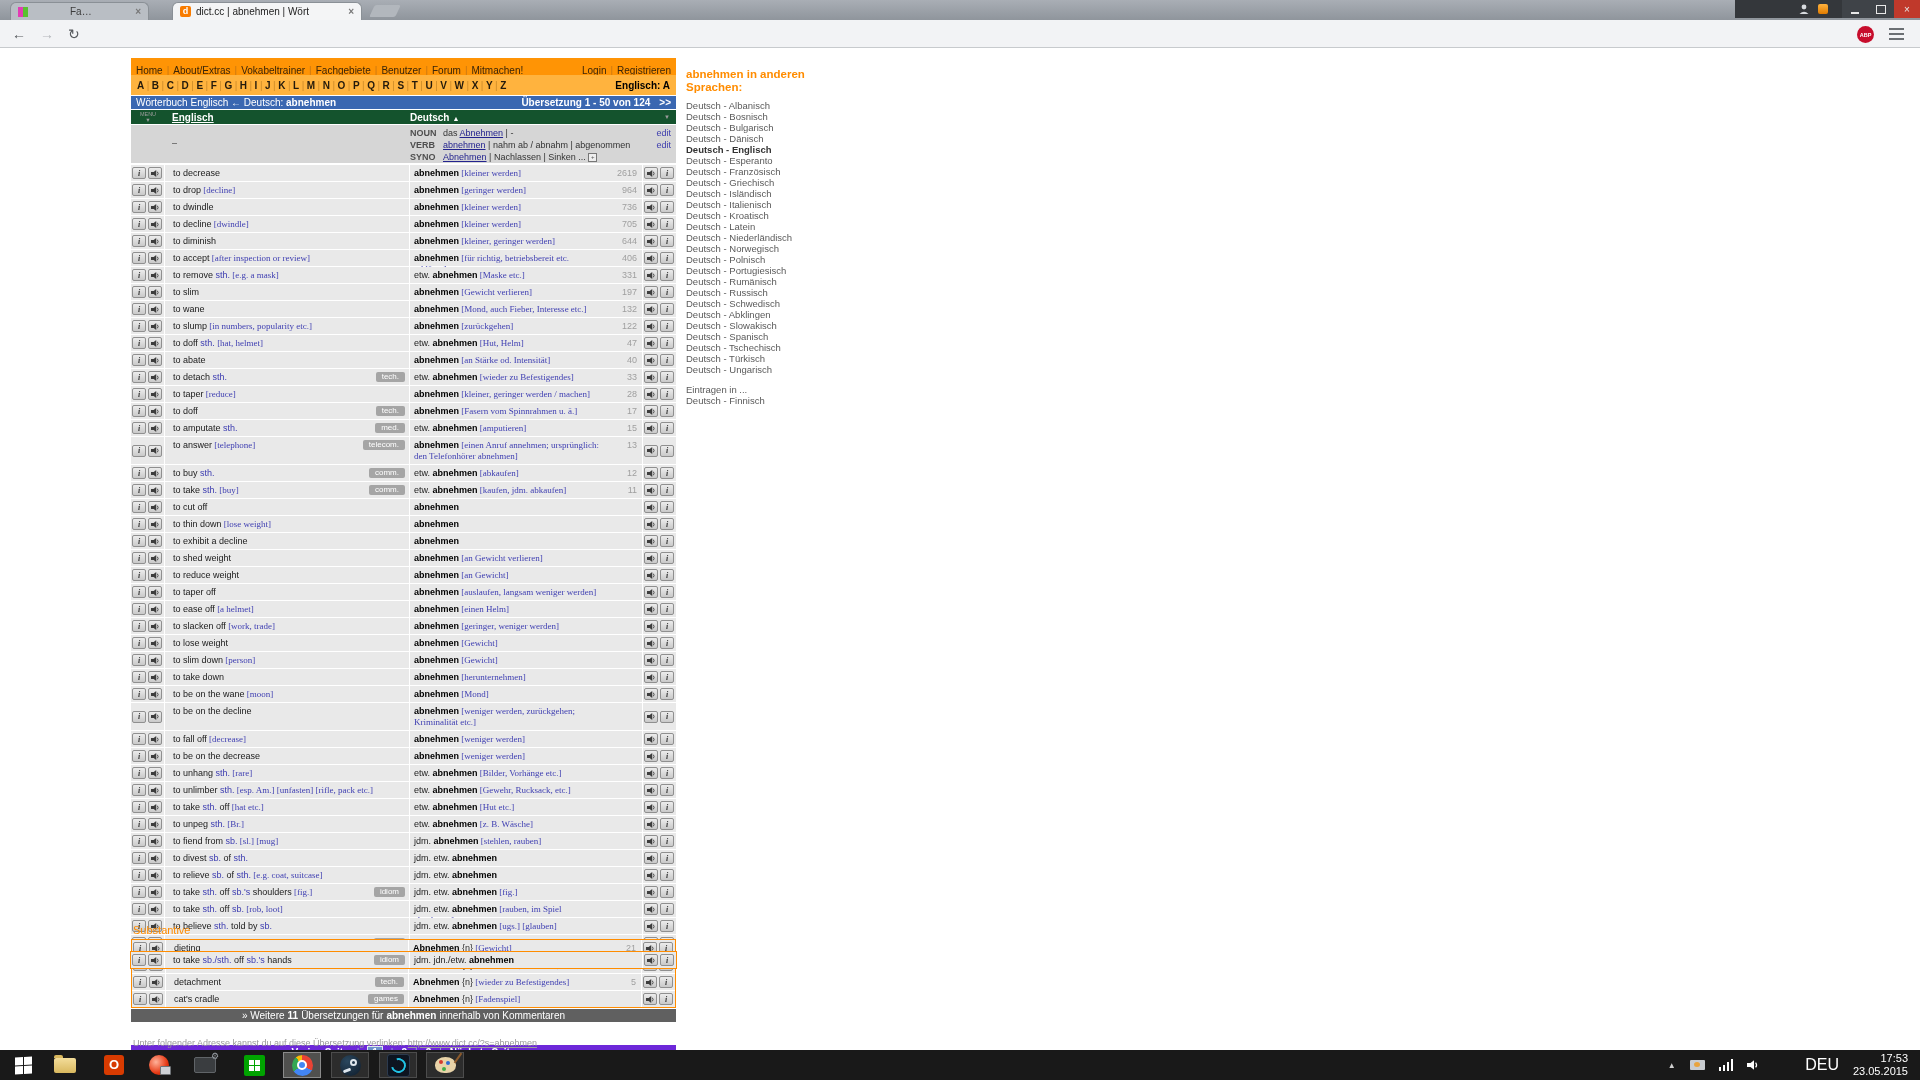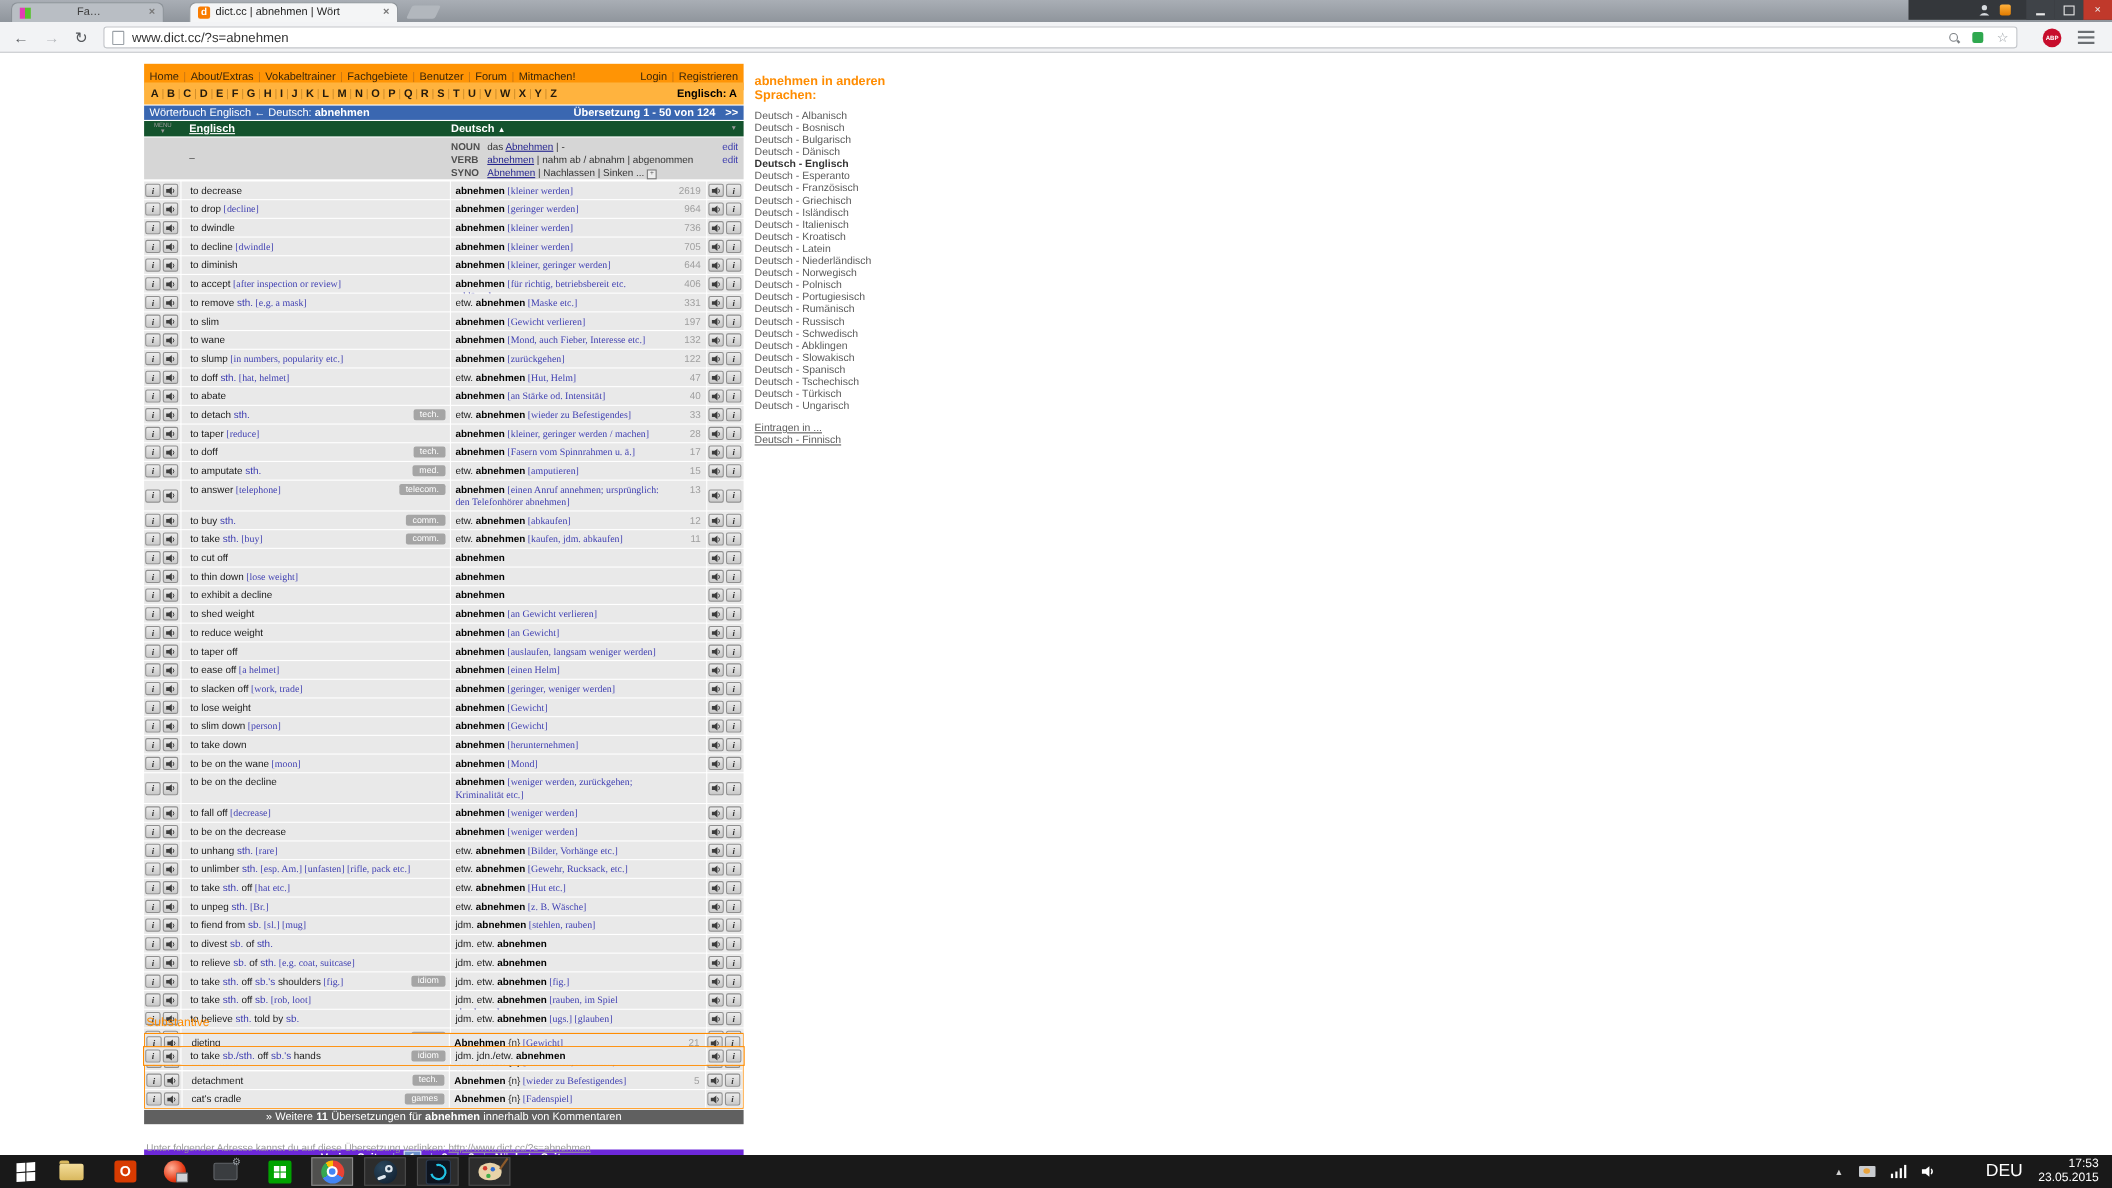--- a/index.html
+++ b/index.html
@@ -92,21 +92,21 @@
   .pg-sep{color:#9ab0d8;font-weight:normal;}
   .pg-cur{background:#6e92cc;border:1px solid #dfe7f4;padding:0 4px;line-height:11px;}
   .footer-note{position:absolute;left:133px;top:1038px;font-size:9px;color:#9a9a9a;}
   .footer-note span{text-decoration:underline;}
 
   
   .sidebar{position:absolute;left:686px;top:68px;width:190px;}
   .sb-title{color:#ff8c00;font-weight:bold;font-size:11.5px;line-height:13px;width:140px;}
   .sb-list{margin-top:6px;font-size:9.5px;line-height:11px;color:#5a5a5a;}
   .sb-list div.b{font-weight:bold;color:#333;}
-  .sb-extra{margin-top:9px;font-size:9.5px;line-height:11px;color:#5a5a5a;text-decoration:underline;}
+  .sb-extra{margin-top:9px;font-size:9.5px;line-height:11px;color:#5a5a5a;}
 
   
   .taskbar{position:absolute;left:0;top:1050px;width:1920px;height:30px;background:#191919;}
   .tb-slot{position:absolute;top:2px;width:38px;height:26px;display:flex;align-items:center;justify-content:center;box-sizing:border-box;}
   .tb-slot.open{border:1px solid #4c4c4c;background:#2c2c2c;}
   .tb-slot.active{border:1px solid #8a8a8a;background:#50504e;}
   .win-logo{display:grid;grid-template-columns:8px 8px;grid-template-rows:8px 8px;gap:1px;transform:skewY(-4deg);}
   .win-logo i{background:#fff;}
   .folder{width:22px;height:15px;background:linear-gradient(#f3dd9a,#d9b85e);border-radius:2px;position:relative;}
   .folder::before{content:"";position:absolute;left:0;top:-3px;width:9px;height:3px;background:#d9b85e;border-radius:2px 2px 0 0;}
@@ -167,29 +167,20 @@
           <span class="maxbox"></span>
         </div>
       <div class="winbtn close">×</div>
     </div>
   </div>
 
   <div class="toolbar">
     <span class="navbtn" style="left:12px">←</span>
     <span class="navbtn fwd" style="left:40px">→</span>
     <span class="navbtn" style="left:68px">↻</span>
-    <div class="omnibox">
-      <span class="doc-ic"></span>
-      <span class="url">www.dict.cc/?s=abnehmen</span>
-      <span class="omni-right">
-        <span class="mag"></span>
-        <span class="greensq"></span>
-        <span class="star">☆</span>
-      </span>
-    </div>
     <div class="abp">ABP</div>
     <div class="hamburger">
         <i></i>
         <i></i>
         <i></i>
       </div>
   </div>
 
   <div class="bar nav-bar">
     <span id="nav-items" style="display:flex;align-items:center">

